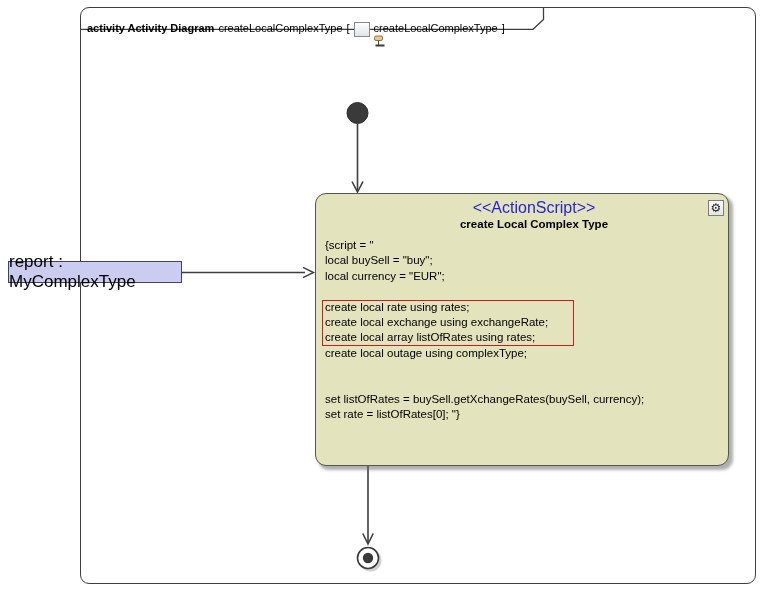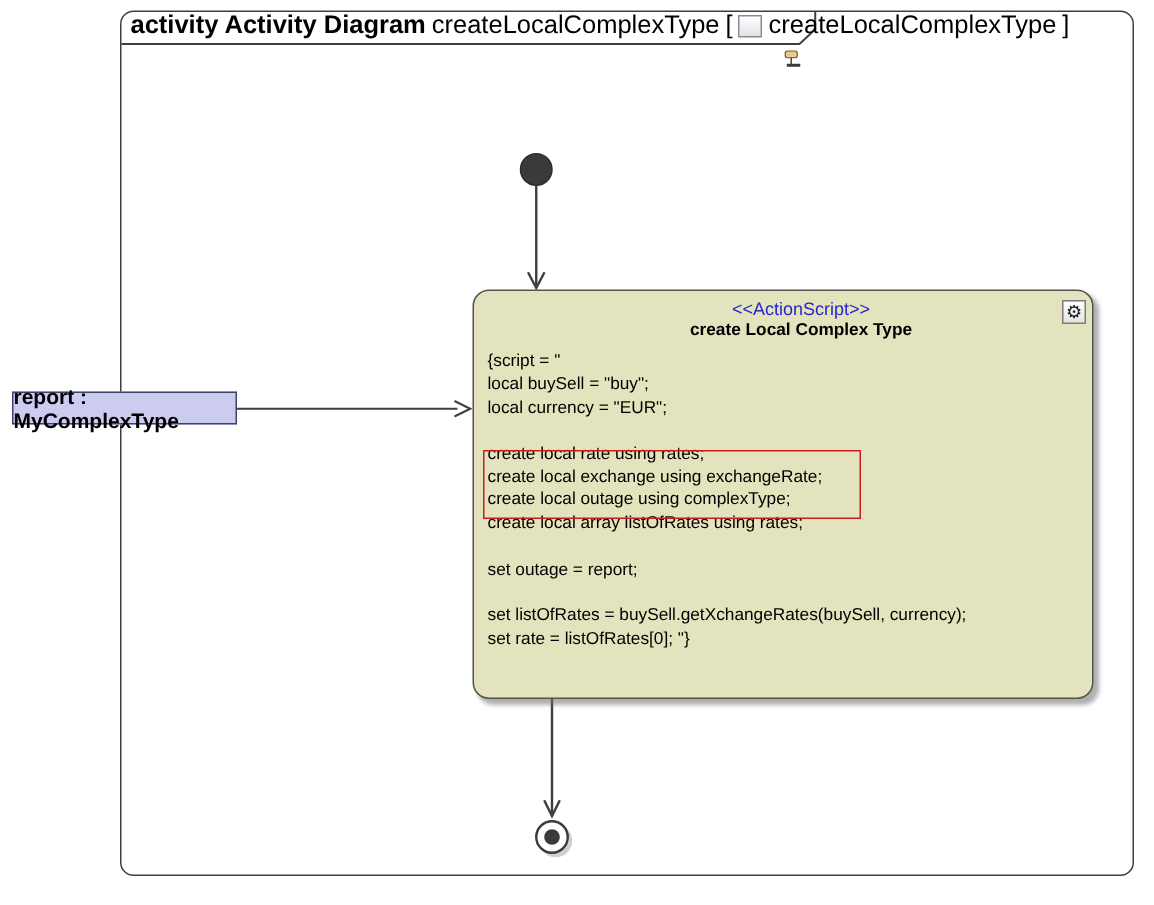--- a/index.html
+++ b/index.html
@@ -9,39 +9,39 @@
     color:#000;overflow:hidden;
   }
   
   .frame{
     position:absolute;left:80px;top:7px;width:676px;height:577px;
     border:1.5px solid var(--frame_border);border-radius:9px;
     background:transparent;box-sizing:border-box;
   }
   
   .tab-text{
-    position:absolute;left:87px;top:8px;height:18px;
-    display:flex;align-items:center;gap:4px;font-size:17px;white-space:pre;
+    position:absolute;left:87px;top:22px;height:18px;
+    display:flex;gap:4px;font-size:11px;white-space:pre;
   }
   .tab-text .kw{font-weight:bold;}
   .diagram-icon{
     display:inline-block;width:16px;height:15px;
     border:1px solid #8a8a8a;background:linear-gradient(#ffffff,#dfe3ea);
     box-sizing:border-box;position:relative;
   }
   
   .action{
     position:absolute;left:315px;top:193px;width:414px;height:273px;
     background:var(--action_fill);
     border:1.4px solid var(--action_border);border-radius:11px;
     box-shadow:3.5px 3.5px 3px rgba(110,110,110,0.55);
     box-sizing:border-box;
   }
   .action .stereotype{
-    margin-top:5px;text-align:center;font-size:12px;
+    margin-top:5px;text-align:center;font-size:16px;
     color:var(--stereotype_color);
     margin-left:24px;
   }
   .action .title{
     margin-top:1px;text-align:center;font-size:11.5px;font-weight:bold;padding-left:24px;
   }
   .action .body{
     margin-top:8px;padding-left:9px;font-size:11.5px;
   }
   .body-line{height:15.4px;line-height:15.4px;white-space:pre;}
@@ -51,24 +51,24 @@
     pointer-events:none;
   }
   .gear-btn{
     position:absolute;top:6px;right:4px;width:16px;height:16px;
     border:1px solid #7e7e7e;background:linear-gradient(#ffffff,#e4e4e4);
     display:flex;align-items:center;justify-content:center;
     box-sizing:border-box;font-size:12px;line-height:12px;color:#1c1c1c;
   }
   
   .object-label{
-    position:absolute;left:8px;top:261px;width:150px;height:22px;
+    position:absolute;left:8px;top:261px;width:174px;height:22px;
     background:var(--object_fill);border:1.3px solid var(--object_border);
     box-sizing:border-box;display:flex;align-items:center;justify-content:center;
-    font-size:14px;font-weight:bold;
+    font-size:17px;font-weight:normal;
   }
   svg.overlay{position:absolute;left:0;top:0;pointer-events:none;}
 </style>
 </head>
 <body>
 
 <div class="canvas">
 
   <div class="frame"></div>
 
@@ -113,24 +113,23 @@
     </div>
     <div class="stereotype">&lt;&lt;ActionScript&gt;&gt;</div>
     <div class="title">create Local Complex Type</div>
     <div class="body">
       <div class="body-line">{script = "</div>
       <div class="body-line">local buySell = "buy";</div>
       <div class="body-line">local currency = "EUR";</div>
       <div class="body-line"></div>
       <div class="body-line">create local rate using rates;</div>
       <div class="body-line">create local exchange using exchangeRate;</div>
+      <div class="body-line">create local array listOfRates using rates;</div>
       <div class="body-line">create local outage using complexType;</div>
-      <div class="body-line">create local array listOfRates using rates;</div>
       <div class="body-line"></div>
-      <div class="body-line">set outage = report;</div>
       <div class="body-line"></div>
       <div class="body-line">set listOfRates = buySell.getXchangeRates(buySell, currency);</div>
       <div class="body-line">set rate = listOfRates[0]; "}</div>
     </div>
     <div class="highlight-rect"></div>
   </div>
 
   <div class="object-label">
     <span>report : MyComplexType</span>
   </div>

